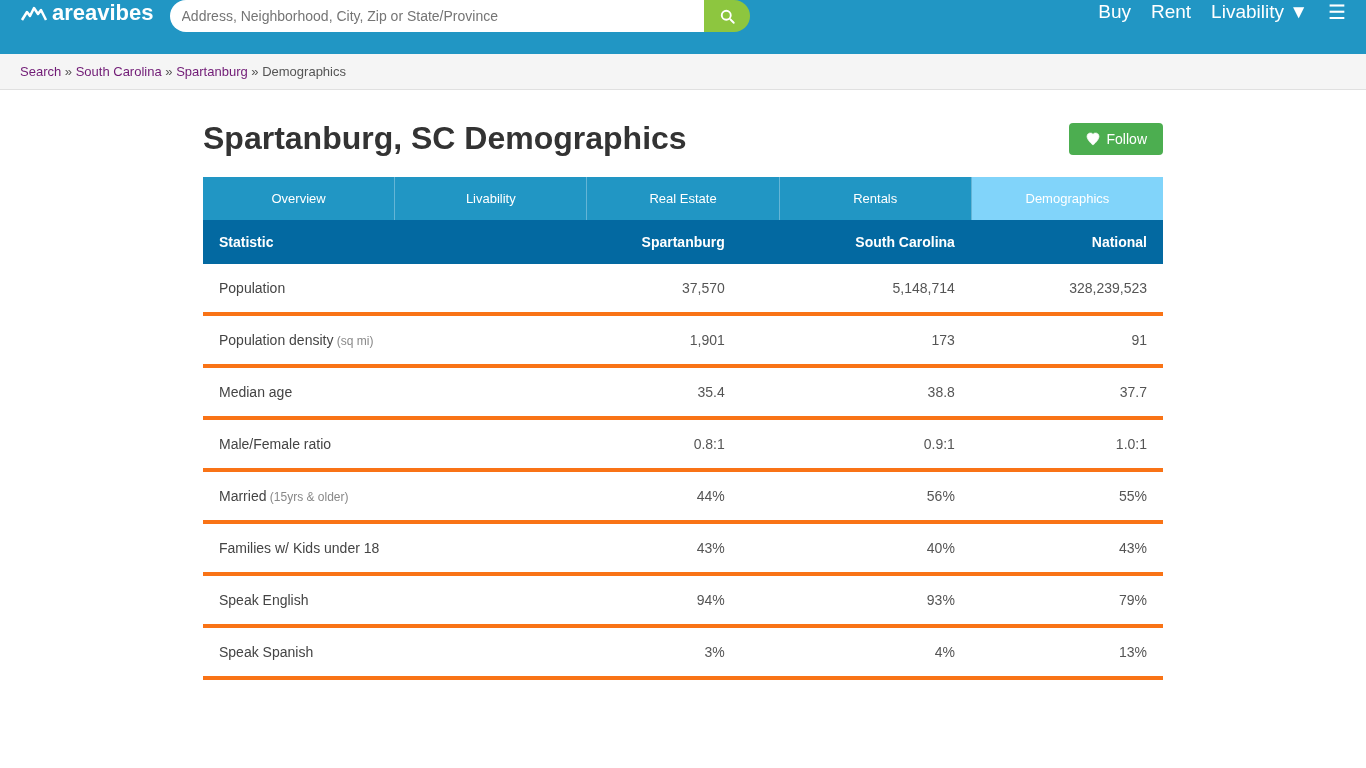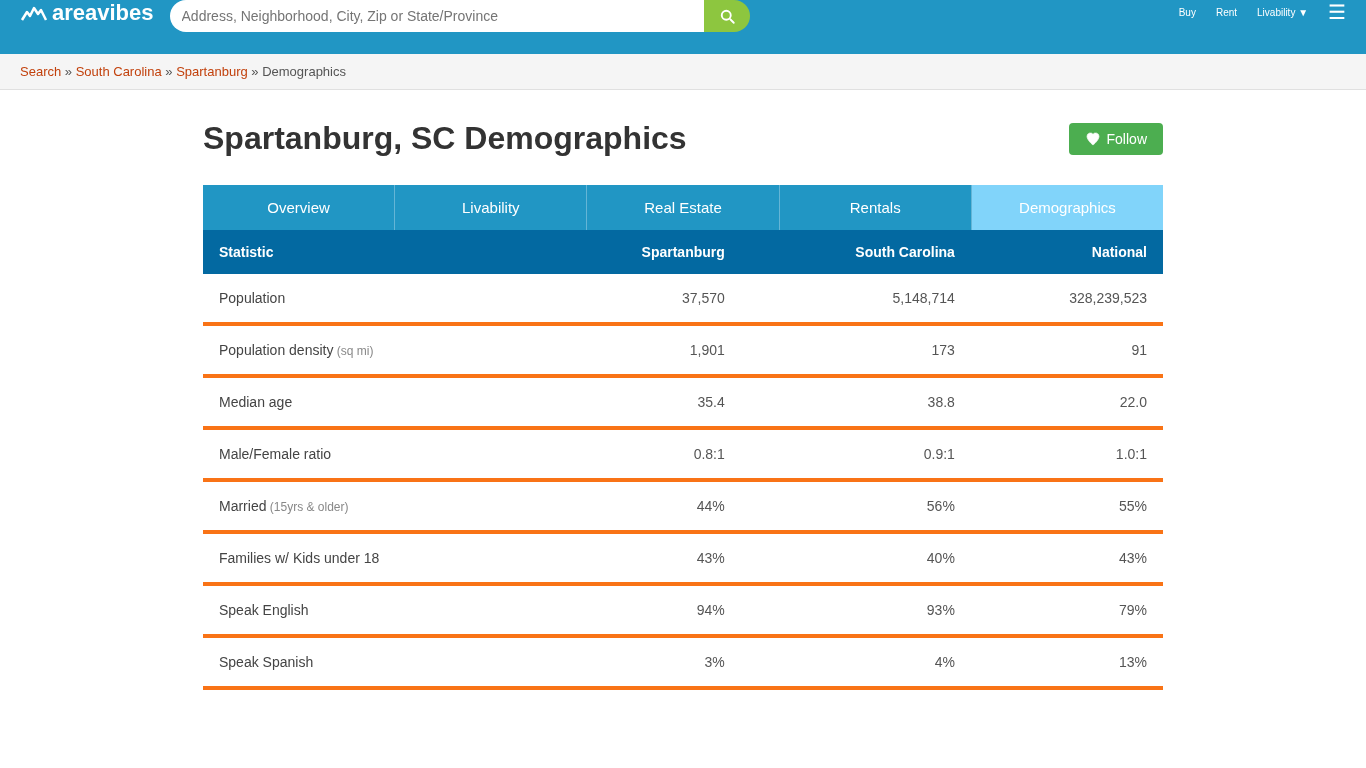--- a/index.html
+++ b/index.html
@@ -51,42 +51,42 @@
     .search-btn svg { width: 18px; height: 18px; fill: #fff; }
     .header-nav {
       display: flex;
       align-items: center;
       gap: 20px;
       margin-left: auto;
     }
     .header-nav a {
       color: #fff;
       text-decoration: none;
-      font-size: 10px;
+      font-size: 19px;
     }
     .header-nav .livability-btn {
       display: flex;
       align-items: center;
       gap: 4px;
     }
     .hamburger {
       color: #fff;
       font-size: 20px;
       cursor: pointer;
     }
 
     
     .breadcrumb {
       padding: 10px 20px;
       font-size: 13px;
       background: #f5f5f5;
       border-bottom: 1px solid #e0e0e0;
     }
     .breadcrumb a {
-      color: #c2410c;
+      color: #701a75;
       text-decoration: none;
     }
     .breadcrumb span { color: #555; }
 
     
     .main {
       max-width: 1000px;
       margin: 0 auto;
       padding: 30px 20px;
     }
@@ -122,25 +122,24 @@
       display: flex;
       border-bottom: none;
       margin-bottom: 0;
     }
     .tab {
       flex: 1;
       text-align: center;
       padding: 14px 0;
       background: #2196c4;
       color: #fff;
-      font-size: 15px;
+      font-size: 13px;
       cursor: pointer;
       border-right: 1px solid rgba(255,255,255,0.3);
       text-decoration: none;
-      margin-top: 8px;
     }
     .tab:last-child { border-right: none; }
     .tab.active {
       background: #81d4fa;
       color: #fff;
     }
 
     
     .data-table {
       width: 100%;
@@ -244,21 +243,21 @@
         <tr>
           <td><span>Population density</span><span class="stat-sublabel"> (sq mi)</span></td>
           <td>1,901</td>
           <td>173</td>
           <td>91</td>
         </tr>
         <tr>
           <td><span>Median age</span></td>
           <td>35.4</td>
           <td>38.8</td>
-          <td>22.0</td>
+          <td>37.7</td>
         </tr>
         <tr>
           <td><span>Male/Female ratio</span></td>
           <td>0.8:1</td>
           <td>0.9:1</td>
           <td>1.0:1</td>
         </tr>
         <tr>
           <td><span>Married</span><span class="stat-sublabel"> (15yrs &amp; older)</span></td>
           <td>44%</td>

